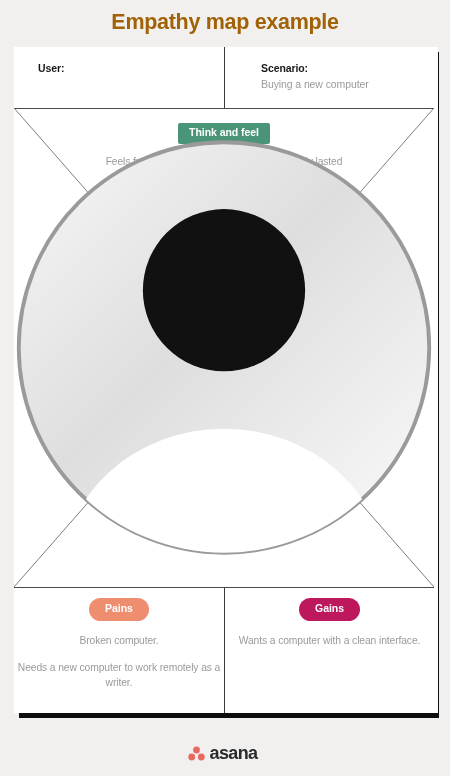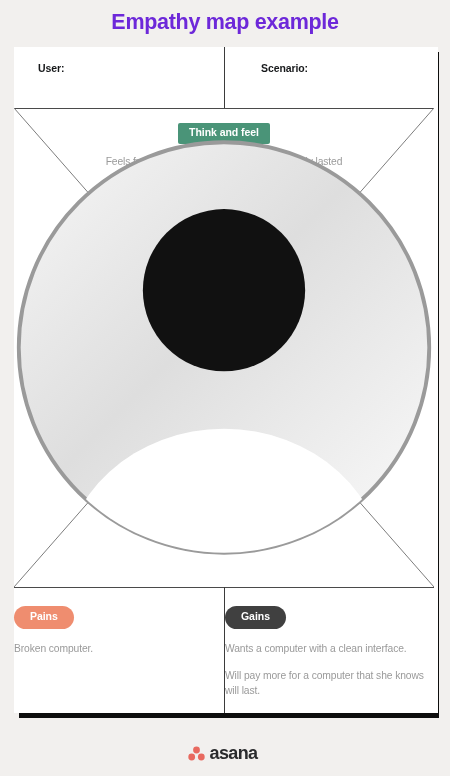--- a/index.html
+++ b/index.html
@@ -17,21 +17,21 @@
   }
 
   
   .page-title {
     position: absolute;
     left: 0; top: 10px;
     width: 450px;
     text-align: center;
     font-size: 21.5px;
     font-weight: bold;
-    color: #6d28d9;
+    color: #a16207;
     letter-spacing: -0.3px;
   }
 
   
   .card-wrap {
     position: absolute;
     left: 14px; top: 47px;
     width: 420px; height: 666px;
   }
   
@@ -142,22 +142,22 @@
 
   
   .bottom-row {
     position: absolute;
     left: 0; top: 540px;
     width: 420px; height: 126px;
     display: flex;
   }
   .bottom-cell {
     flex: 1 1 50%;
-    text-align: left;
-    padding-top: 19px;
+    text-align: center;
+    padding-top: 11px;
   }
   .bottom-cell + .bottom-cell { border-left: 1.2px solid #3b3b3b; }
   .bottom-cell p {
     font-size: 10.3px;
     color: #9a9a9a;
     line-height: 1.45;
     letter-spacing: -0.1px;
     margin-top: 13px;
   }
 
@@ -188,20 +188,21 @@
 <div class="card-wrap">
   <div class="card-accent"></div>
   <div class="card">
 
     <div class="header-row">
       <div class="header-cell">
         <div class="header-label">User:</div>
       </div>
       <div class="header-cell">
         <div class="header-label">Scenario:</div>
+        <div class="header-value">Buying a new computer</div>
       </div>
     </div>
 
     <div class="hr-line hr-top"></div>
 
     <div class="quad-area">
       <svg viewBox="0 0 420 479">
         <line x1="0" y1="0" x2="420" y2="479" stroke="#7d7d7d" stroke-width="1"></line>
         <line x1="420" y1="0" x2="0" y2="479" stroke="#7d7d7d" stroke-width="1"></line>
       </svg>
@@ -260,25 +261,25 @@
         </g>
       </svg>
     </div>
 
     <div class="hr-line hr-bottom"></div>
 
     <div class="bottom-row">
       <div class="bottom-cell">
         <span class="badge pill" style="background:#ef8d6f">Pains</span>
         <p>Broken computer.</p>
+        <p>Needs a new computer to work remotely as a writer.</p>
       </div>
       <div class="bottom-cell">
-        <span class="badge pill" style="background:#404040">Gains</span>
+        <span class="badge pill" style="background:#be185d">Gains</span>
         <p>Wants a computer with a clean interface.</p>
-        <p>Will pay more for a computer that she knows will last.</p>
       </div>
     </div>
 
   </div>
 </div>
 
 <div class="footer-logo">
   <svg class="logo-dots" viewBox="0 0 17 15">
     <circle cx="8.5" cy="4" r="3.4" fill="#e8695f"></circle>
     <circle cx="3.7" cy="11" r="3.4" fill="#e8695f"></circle>

